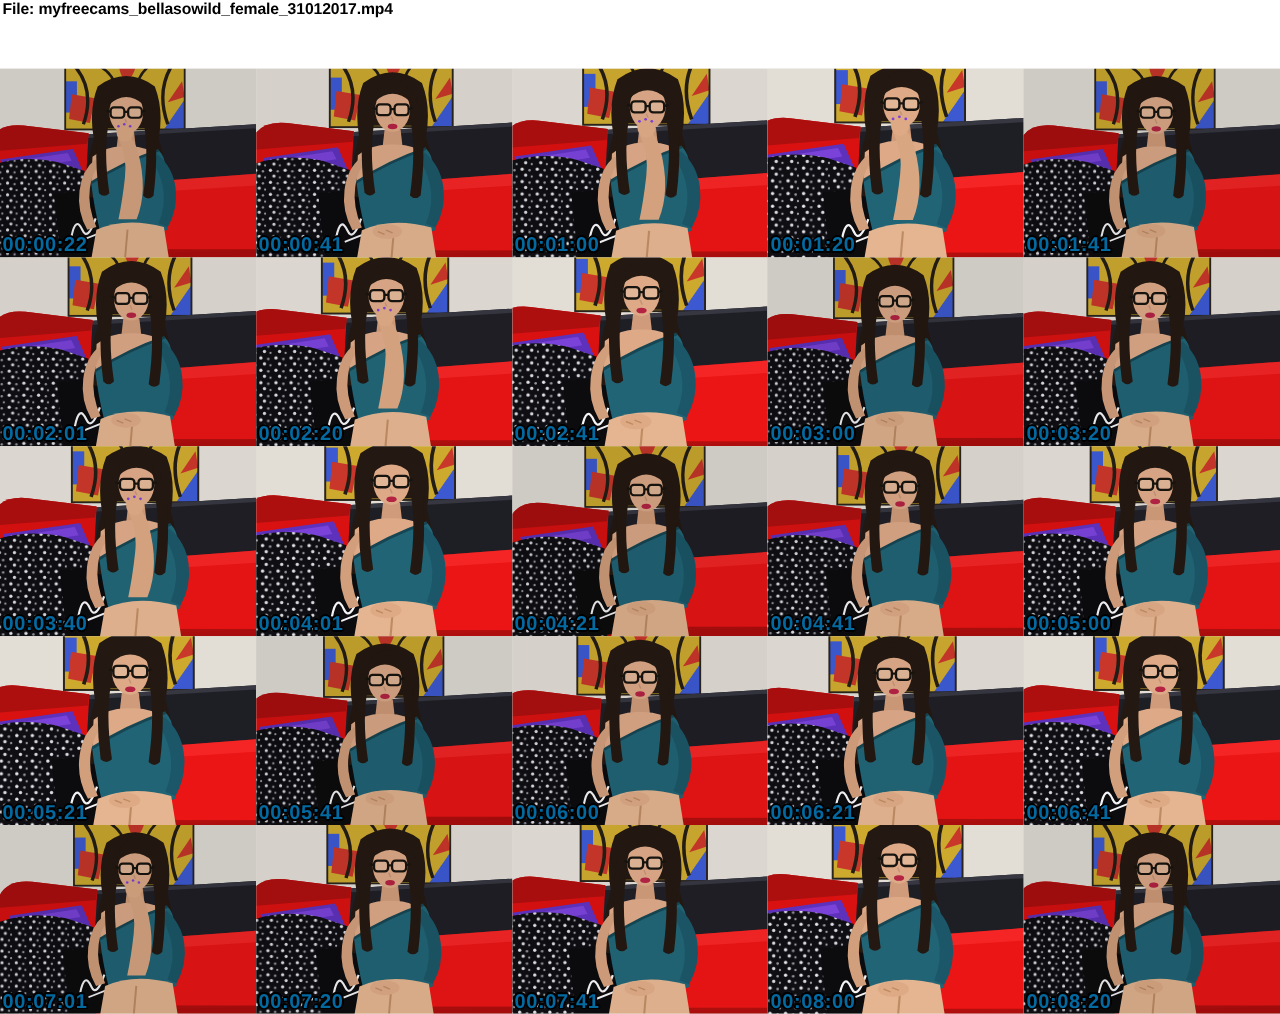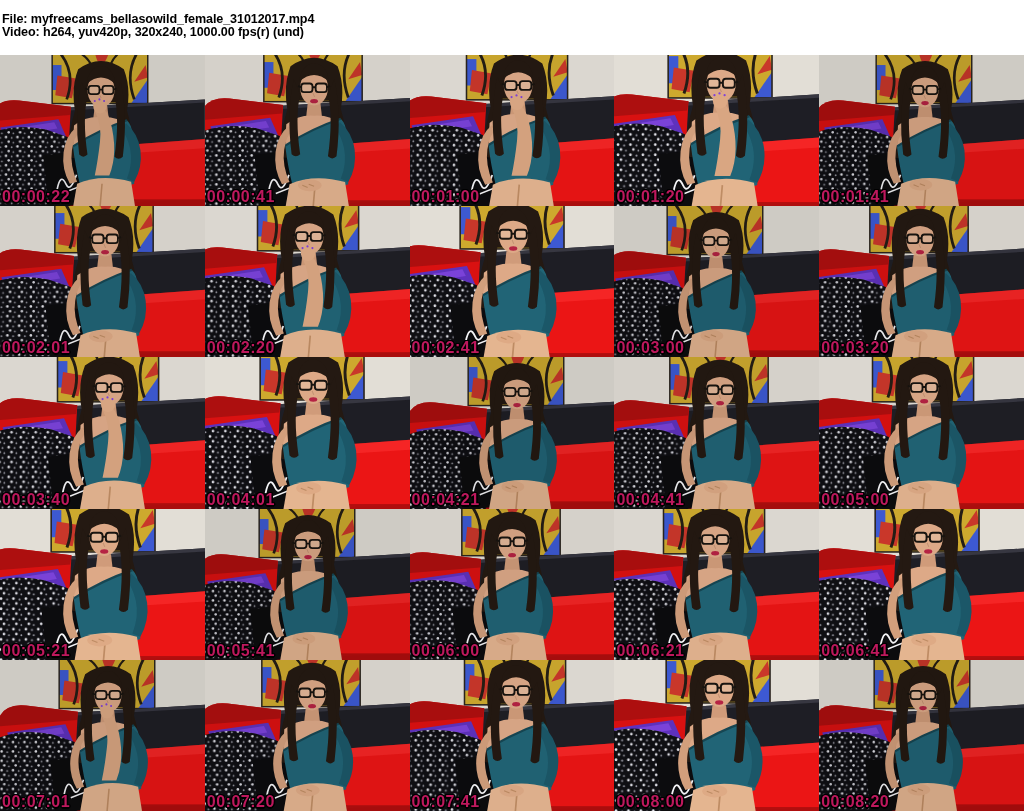--- a/index.html
+++ b/index.html
@@ -3,21 +3,21 @@
 <meta charset="utf-8">
 <style>
   html,body{margin:0;padding:0;}
   body{
     width:1024px;height:811px;overflow:hidden;background:#ffffff;
     font-family:"Liberation Sans",sans-serif;
   }
   .sheet{width:1024px;height:811px;}
   .header{
     height:55px;box-sizing:border-box;background:#ffffff;color:#000;
-    padding:13px 0 0 2px;
+    padding:1px 0 0 2px;
   }
   .hline{
     font-size:12.6px;font-weight:bold;line-height:13.4px;
     letter-spacing:-0.1px;white-space:nowrap;
   }
   .grid{
     display:grid;
     grid-template-columns:repeat(5,204.8px);
     grid-auto-rows:151.2px;
     width:1024px;height:756px;
@@ -25,21 +25,21 @@
   .thumb{
     position:relative;margin:0;overflow:hidden;background:#d7d3cc;
   }
   .thumb svg.scene{
     position:absolute;left:0;top:0;width:100%;height:100%;
     transform-origin:50% 75%;
   }
   .ts{
     position:absolute;left:2px;bottom:0px;
     font-family:"Liberation Sans",sans-serif;
-    font-weight:bold;font-size:16px;line-height:18px;color:#be185d;
+    font-weight:bold;font-size:16px;line-height:18px;color:#0369a1;
     letter-spacing:0.5px;
     text-shadow:
       -1.5px 0 #000, 1.5px 0 #000, 0 -1.5px #000, 0 1.5px #000,
       -1px -1px #000, 1px -1px #000, -1px 1px #000, 1px 1px #000;
   }
   
   .v-seated  [data-name="raised-arm"]{display:none;}
   .v-hand-up [data-name="lap-hands"]{display:none;}
   .defs-holder{position:absolute;width:0;height:0;}
 </style>
@@ -54,21 +54,20 @@
       <circle cx="8" cy="3" r="0.9" fill="#8f8f99"></circle>
       <circle cx="5.2" cy="6.6" r="1.2" fill="#cfcfd6"></circle>
       <circle cx="9.6" cy="7.6" r="0.8" fill="#9a9aa4"></circle>
     </pattern>
   </defs>
 </svg>
 
 <div class="sheet" data-name="video-contact-sheet">
   <header class="header" data-name="file-info-header">
     <div class="hline" data-name="file-info-line-file">File: myfreecams_bellasowild_female_31012017.mp4</div>
-    <div class="hline" data-name="file-info-line-video">Video: h264, yuv420p, 320x240, 1000.00 fps(r) (und)</div>
   </header>
   <div class="grid" id="grid" data-name="thumbnail-grid">
       <figure class="thumb v-hand-up" data-name="video-thumbnail">
     <svg class="scene" viewBox="0 0 205 151" preserveAspectRatio="none" data-name="webcam-frame-art" style="transform: translateX(-4px) scale(1.04); filter: brightness(0.96);">
 
       <rect x="0" y="0" width="205" height="151" data-name="wall" fill="#d7d3cc"></rect>
 
       <g data-name="wall-poster-art">
         <rect x="58" y="0" width="92" height="51" fill="#c3a12c"></rect>
         <rect x="58" y="14" width="9" height="24" fill="#3a55c8"></rect>

